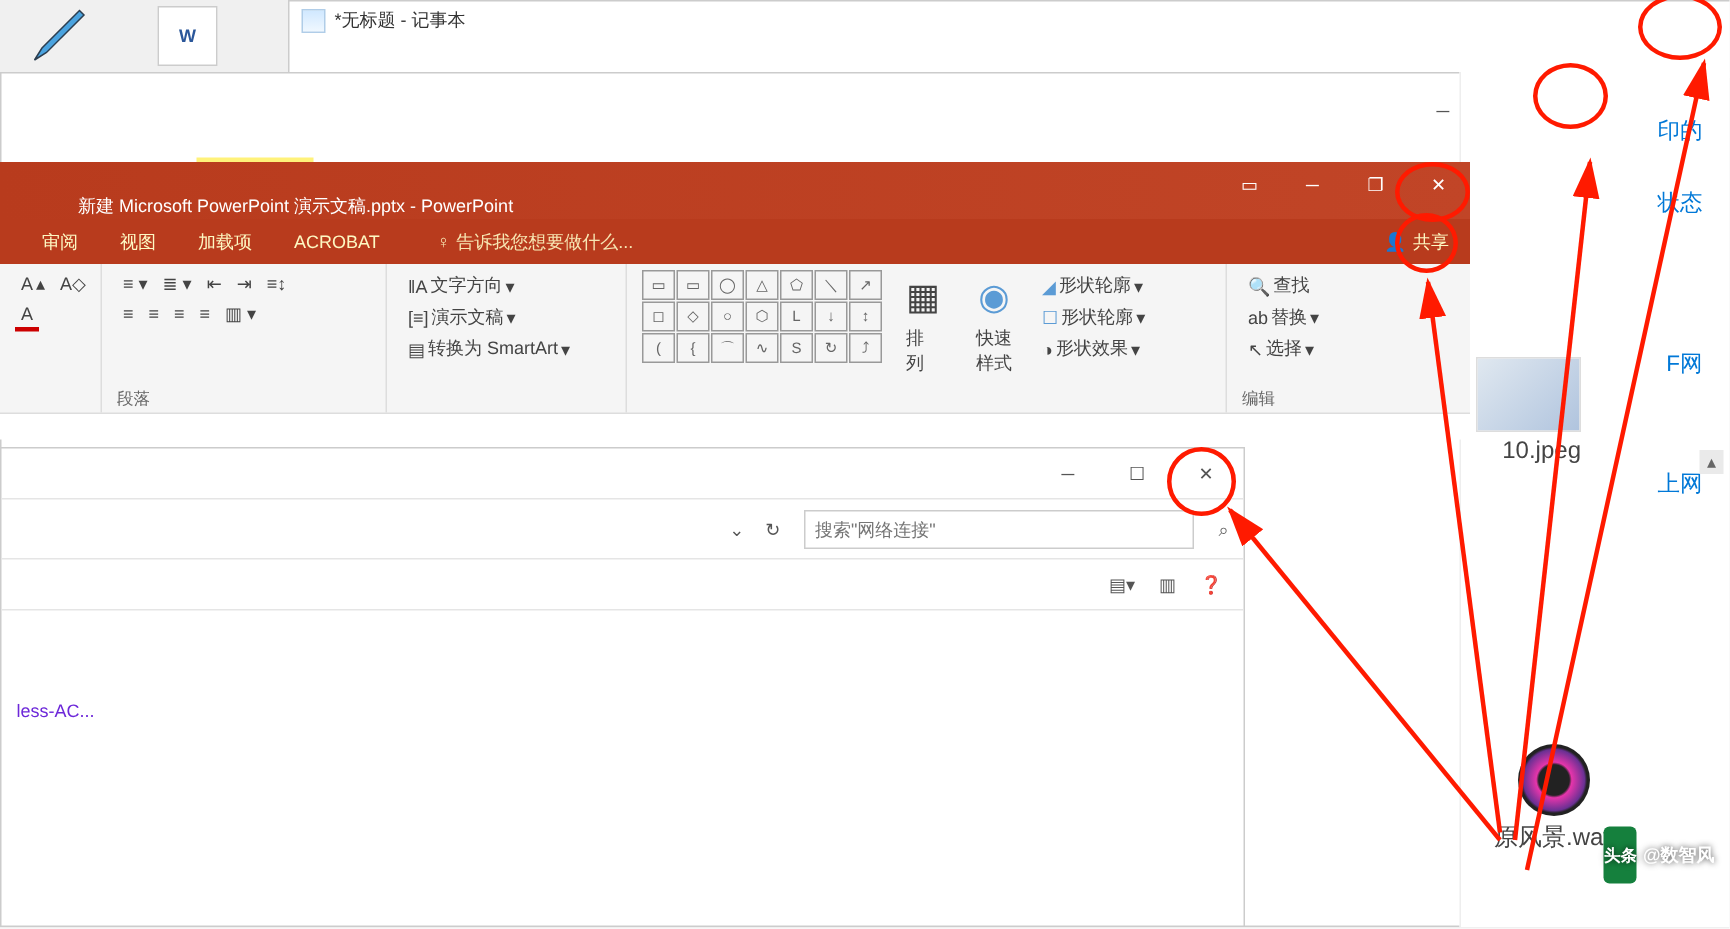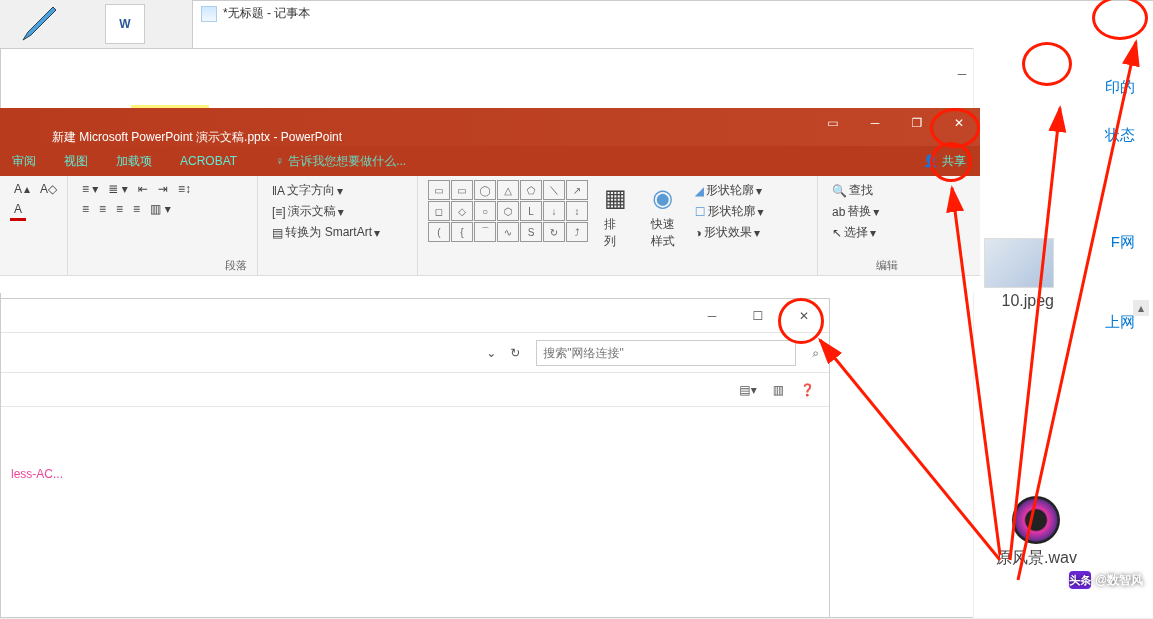--- a/index.html
+++ b/index.html
@@ -28,47 +28,47 @@
 #sidebar .txt{position:absolute;right:18px;color:#0078d7;font-size:15px}
 #sidebar .thumb{width:70px;height:50px;margin:20px auto 4px auto;border:1px solid #ddd;background:linear-gradient(135deg,#e0e8f0,#b0c4de)}
 #sidebar .thumb2{background:linear-gradient(135deg,#8898b0,#d0d8e0)}
 #sidebar .fname{text-align:right;color:#444;font-size:16px}
 #sidebar .audio{width:48px;height:48px;margin:18px auto 4px auto;border-radius:50%;background:radial-gradient(circle,#222 30%,#e535ab 35%,#6a3093 60%,#222 65%)}
 
 
 #pp{left:0;top:108px;width:980px;height:185px;border:none}
 #pp .titlebar{height:38px;background:#b83b1d;background:linear-gradient(90deg,#b83b1d 0%,#c14527 100%);color:#fff;display:flex;align-items:flex-end;padding-left:52px;font-size:13px;position:relative}
 #pp .titlebar .winctrl>div{color:#fff;width:42px;height:30px}
-#pp .ribbonbar{height:30px;background:#b83b1d;display:flex;align-items:center;gap:28px;padding-left:12px;color:#5eead4;font-size:13px}
+#pp .ribbonbar{height:30px;background:#b83b1d;display:flex;align-items:center;gap:28px;padding-left:28px;color:#fef9c3;font-size:13px}
 #pp .ribbonbar .tell{margin-left:10px;opacity:.9;display:flex;align-items:center;gap:4px}
 #pp .share{margin-left:auto;margin-right:14px;display:flex;align-items:center;gap:4px}
 #pp .ribbon{height:100px;background:#f5f5f5;border-bottom:1px solid #ddd;display:flex}
 #pp .group{border-right:1px solid #ddd;padding:4px 10px 2px 10px;display:flex;flex-direction:column;justify-content:space-between}
-#pp .group .label{text-align:right;color:#666;font-size:11px;padding-top:3px}
+#pp .group .label{text-align:left;color:#666;font-size:11px;padding-top:3px}
 #pp .smallbtn{display:inline-flex;align-items:center;gap:2px;padding:2px 4px;color:#444;font-size:12px}
 #pp .row{display:flex;gap:2px;margin-bottom:2px}
 #pp .bigbtn{display:flex;flex-direction:column;align-items:center;gap:4px;padding:4px 8px;color:#444}
 #pp .shapegrid{display:grid;grid-template-columns:repeat(7,22px);grid-auto-rows:20px;gap:1px;width:170px}
 #pp .shapegrid>div{border:1px solid #999;display:flex;align-items:center;justify-content:center;font-size:10px;color:#666}
 
 
 #nc{left:0;top:298px;width:830px;height:320px;background:#fff}
 #nc .bar{height:34px;border-bottom:1px solid #e5e5e5}
 #nc .addr{height:40px;border-bottom:1px solid #e5e5e5;display:flex;align-items:center;gap:10px;padding:0 10px}
 #nc .addr .combo{flex:1;display:flex;justify-content:flex-end;align-items:center;gap:14px;color:#555}
 #nc .addr .search{width:260px;height:26px;border:1px solid #ccc;padding:2px 6px;color:#888;margin-left:6px}
 #nc .tools{height:34px;border-bottom:1px solid #e5e5e5;display:flex;align-items:center;justify-content:flex-end;gap:16px;padding-right:14px;color:#555}
-#nc .content{padding:60px 10px;color:#ec4899}
+#nc .content{padding:60px 10px;color:#6d28d9}
 
 
 .circ{position:absolute;border:3px solid #ff1a00;border-radius:50%;pointer-events:none}
 svg.arrows{position:absolute;inset:0;width:1153px;height:619px;pointer-events:none}
 
 .watermark{position:absolute;right:10px;bottom:30px;color:#fff;font-size:19px;font-weight:bold;text-shadow:0 0 4px rgba(0,0,0,.7);display:flex;align-items:center;gap:4px}
-.watermark .logo{width:22px;height:18px;background:#6d28d9;border-radius:4px;display:flex;align-items:center;justify-content:center;font-size:11px}
+.watermark .logo{width:22px;height:38px;background:#15803d;border-radius:4px;display:flex;align-items:center;justify-content:center;font-size:11px}
 
 .scroll-up{position:absolute;right:4px;top:300px;width:16px;height:16px;background:#eaeaea;color:#666;display:flex;align-items:center;justify-content:center}
 </style>
 </head>
 <body>
 
 <div class="desk-icon">
 <svg viewBox="0 0 40 40">
       <path d="M35 5 L10 30 L5 38 L13 33 L38 8 Z" fill="#4aa3df" stroke="#2c3e50"></path>
     </svg>

